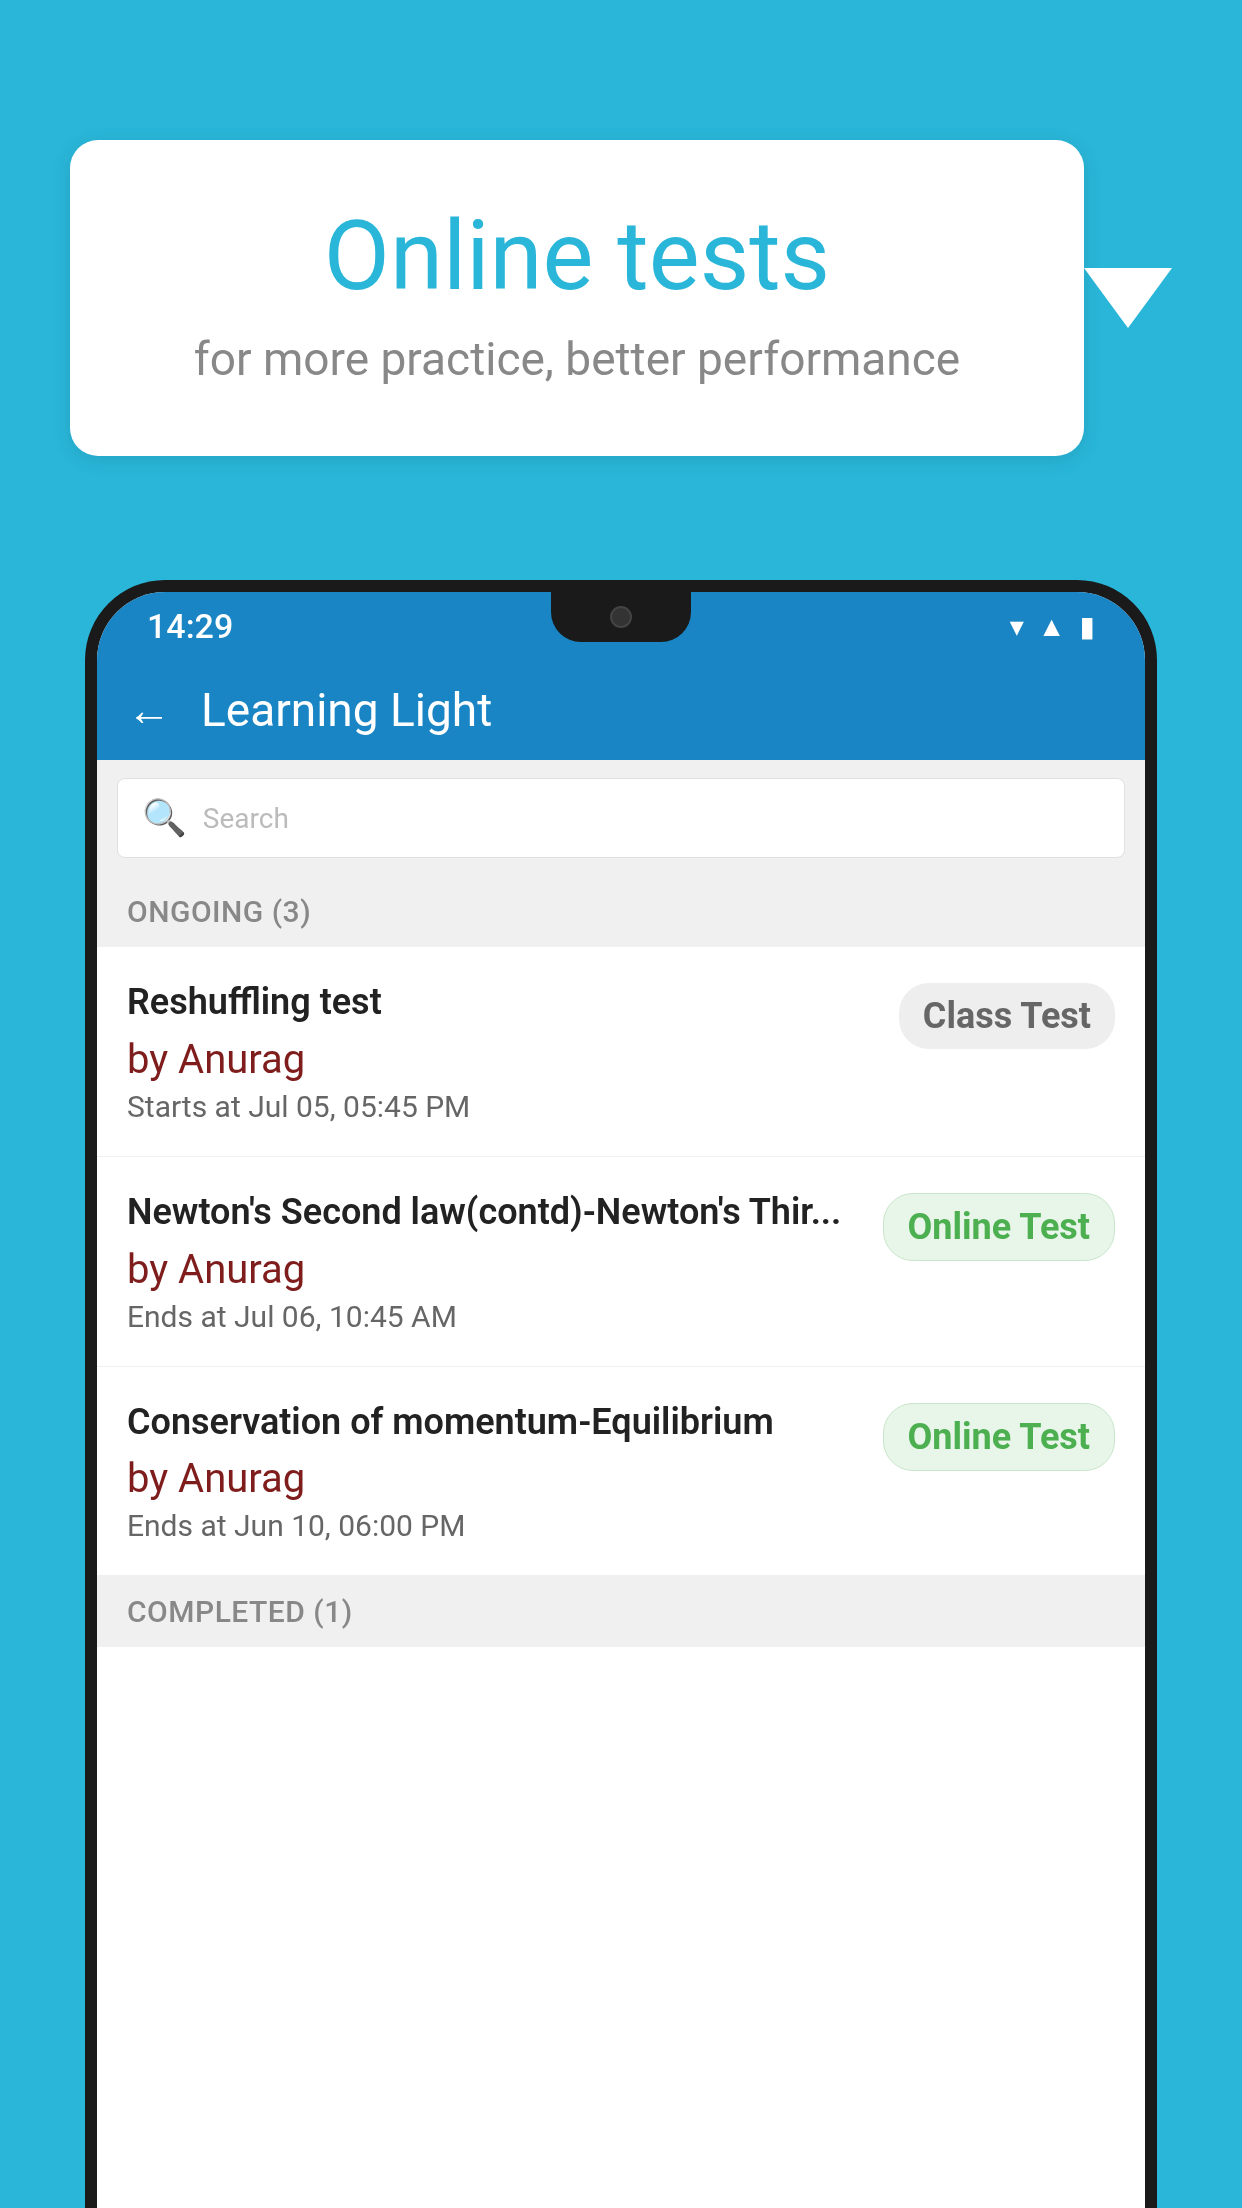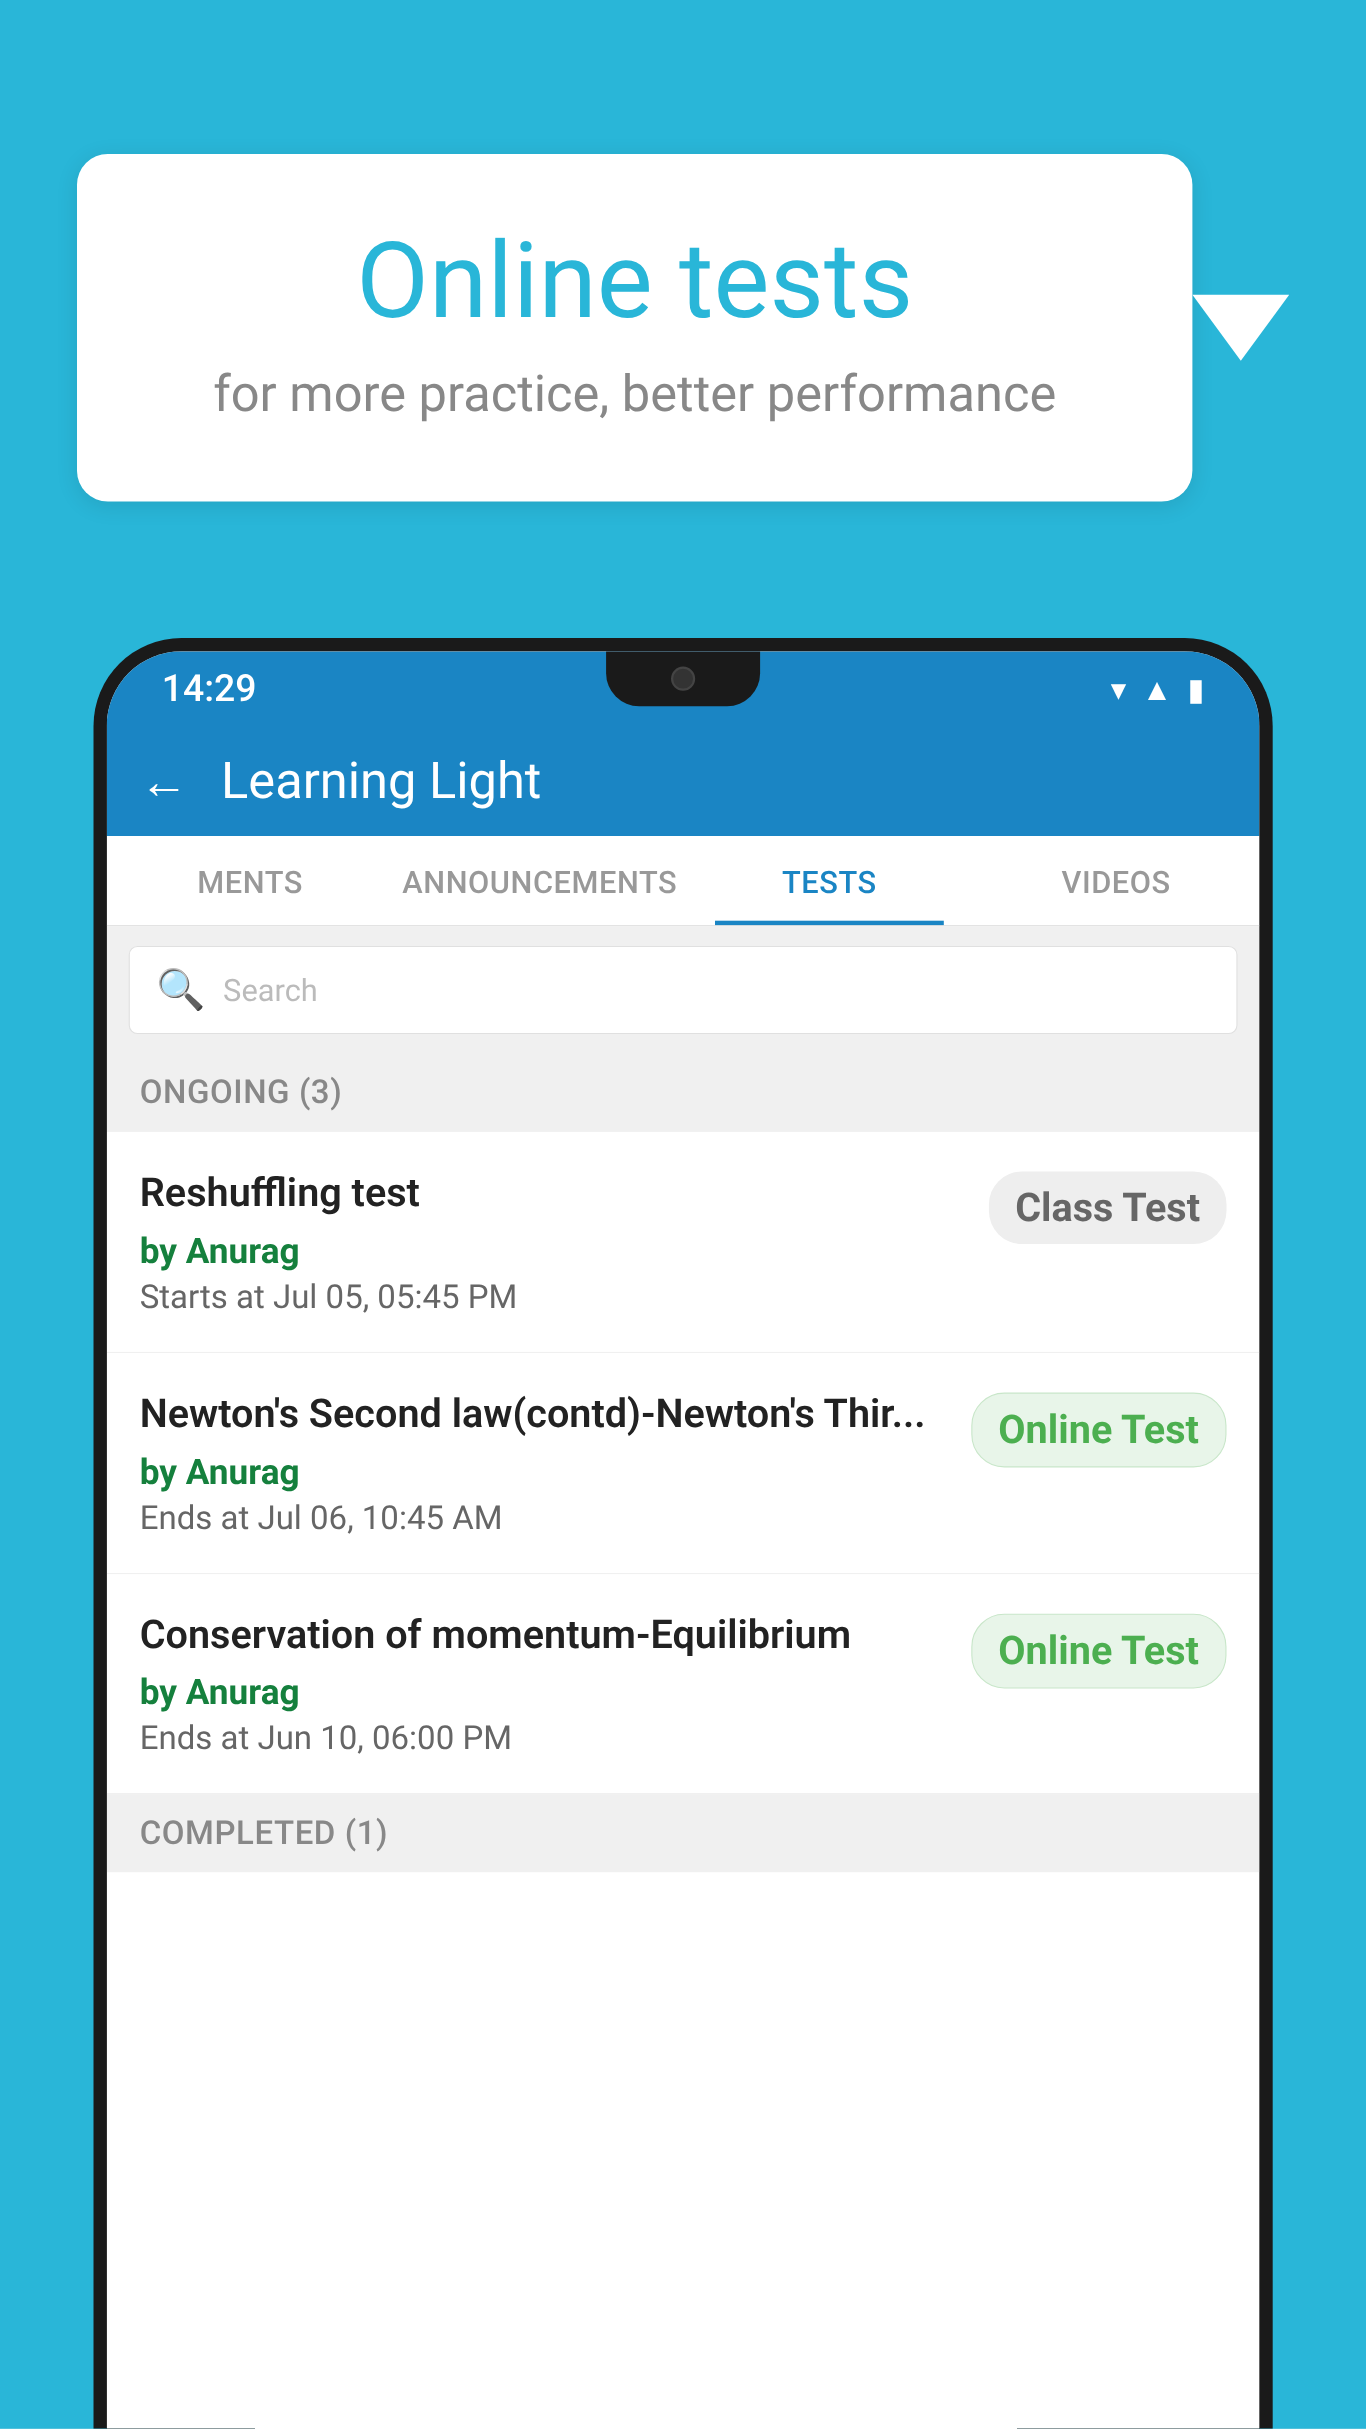--- a/index.html
+++ b/index.html
@@ -263,24 +263,23 @@
 
     .test-name {
       font-size: 36px;
       font-weight: 600;
       color: #222;
       margin-bottom: 10px;
       line-height: 1.3;
     }
 
     .test-author {
-      font-size: 32px;
-      color: #15803d;
+      font-size: 40px;
+      color: #7f1d1d;
       margin-bottom: 6px;
-      font-weight: bold;
     }
 
     .test-date {
       font-size: 30px;
       color: #666;
     }
 
     .test-badge {
       border-radius: 30px;
       padding: 12px 24px;
@@ -338,34 +337,20 @@
           <span class="status-icon">▲</span>
           <span class="status-icon">▮</span>
         </div>
       </div>
 
       <div class="app-header">
         <span class="back-arrow">←</span>
         <span class="app-title">Learning Light</span>
       </div>
 
-      <div class="tab-bar">
-        <div class="tab-item">
-          <span>MENTS</span>
-        </div>
-        <div class="tab-item">
-          <span>ANNOUNCEMENTS</span>
-        </div>
-        <div class="tab-item active">
-          <span>TESTS</span>
-        </div>
-        <div class="tab-item">
-          <span>VIDEOS</span>
-        </div>
-      </div>
 
       <div class="search-container">
         <div class="search-bar">
           <span class="search-icon-svg">🔍</span>
           <span class="search-text">Search</span>
         </div>
       </div>
 
       <div class="section-header">ONGOING (3)</div>
 

